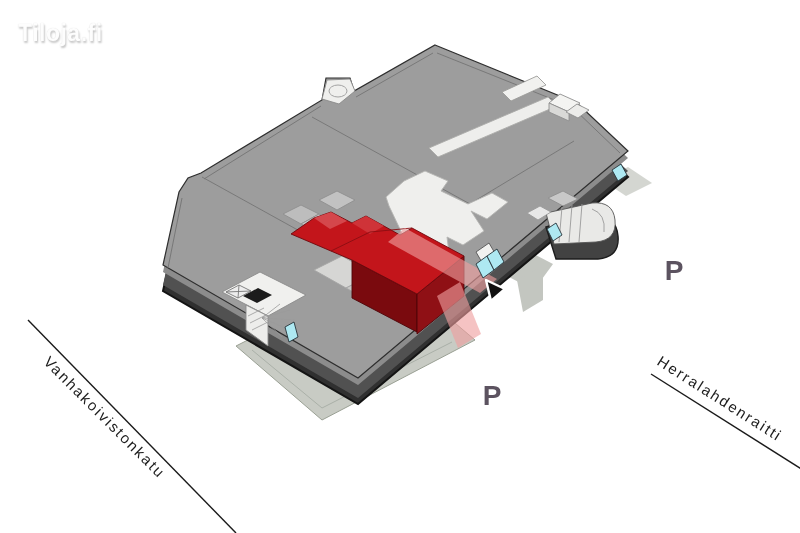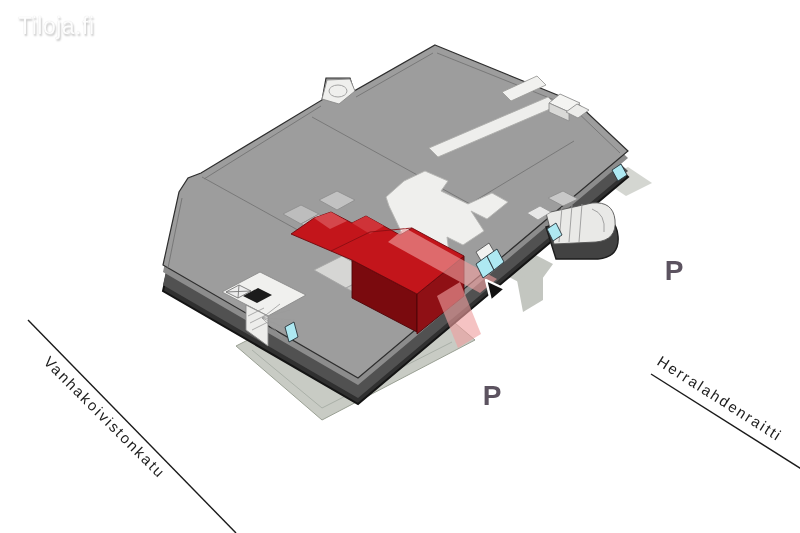--- a/index.html
+++ b/index.html
@@ -1,19 +1,19 @@
 <!DOCTYPE html>
 <html><head>
 <meta charset="utf-8">
 <style>
   html,body{margin:0;padding:0;background:#fff;}
   .stage{position:relative;width:800px;height:533px;background:#ffffff;overflow:hidden;
          font-family:"Liberation Sans", sans-serif;}
   .stage svg{position:absolute;left:0;top:0;}
-  .logo{position:absolute;left:18px;top:13px;font-size:23px;font-weight:normal;
+  .logo{position:absolute;left:18px;top:20px;font-size:23px;font-weight:bold;
         color:#fdfdfd;letter-spacing:0.5px;
         text-shadow:1px 2px 2px #c6c6c6, 0 0 1px #d8d8d8;}
   .street-label{font-size:15px;letter-spacing:2px;fill:#1c1c1c;}
   .p-label{font-size:28px;font-weight:bold;fill:#5c5360;}
   .thin{stroke-width:0.9;}
 </style>
 </head>
 <body>
 
 <div class="stage">

